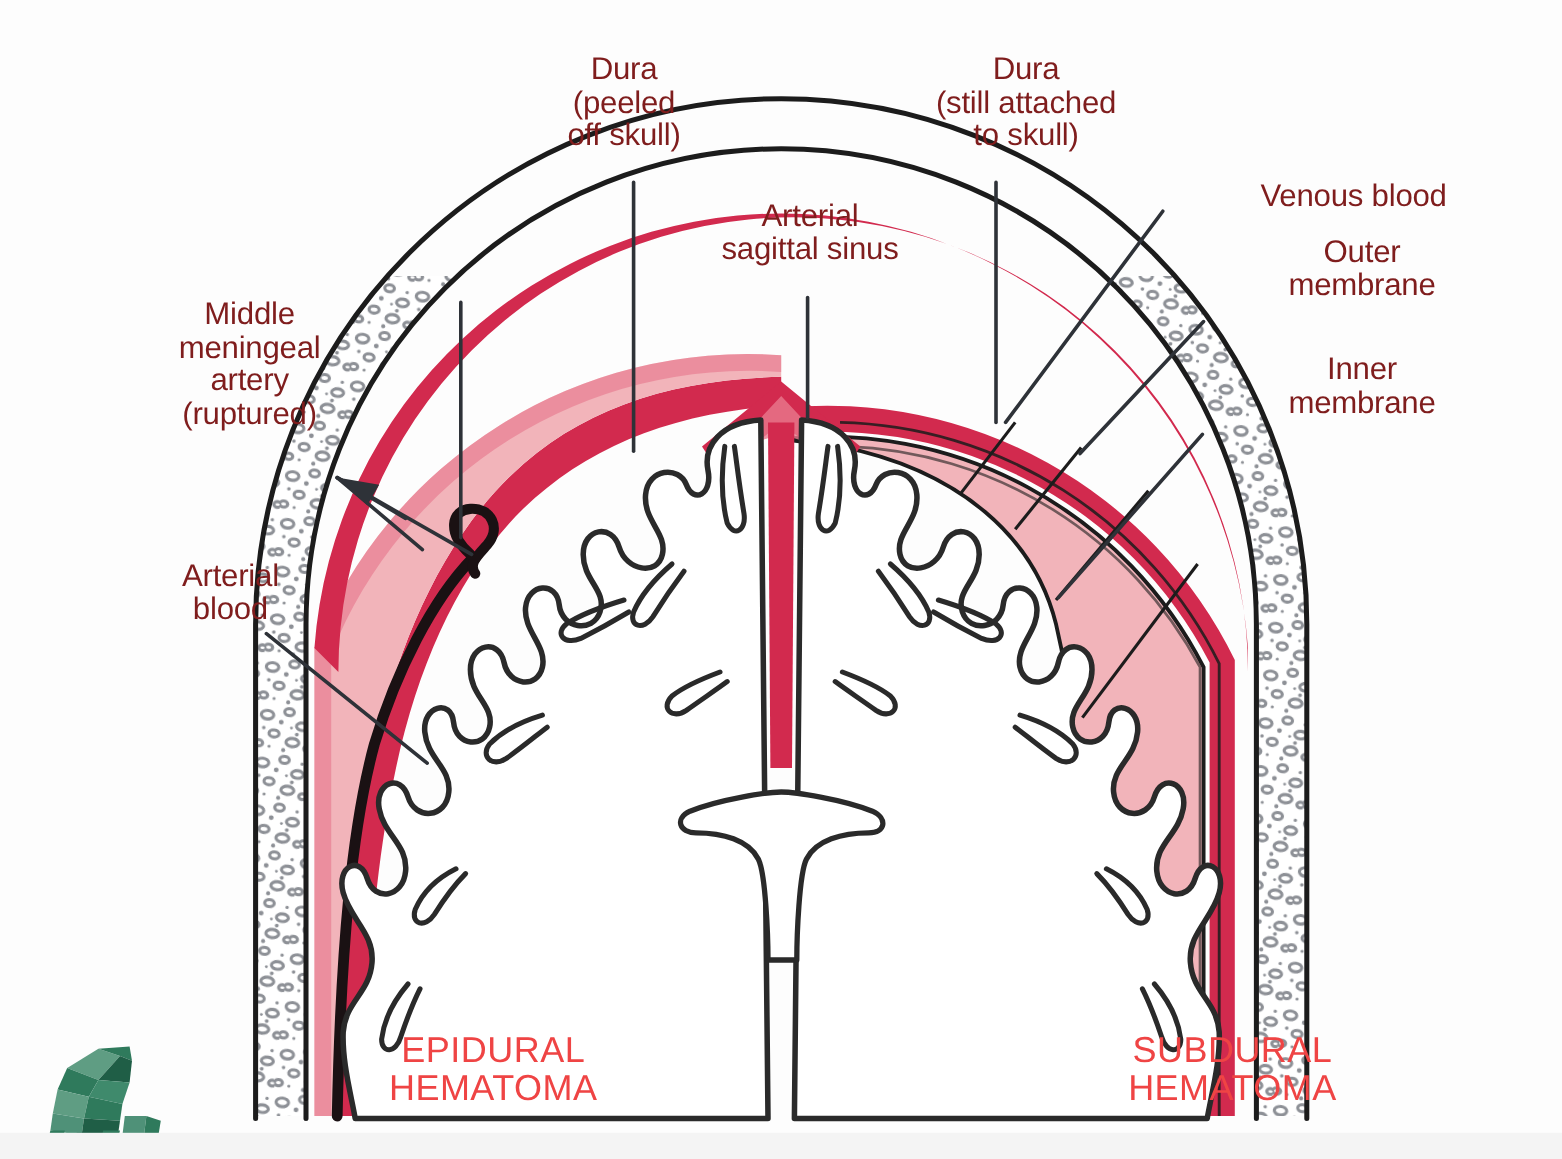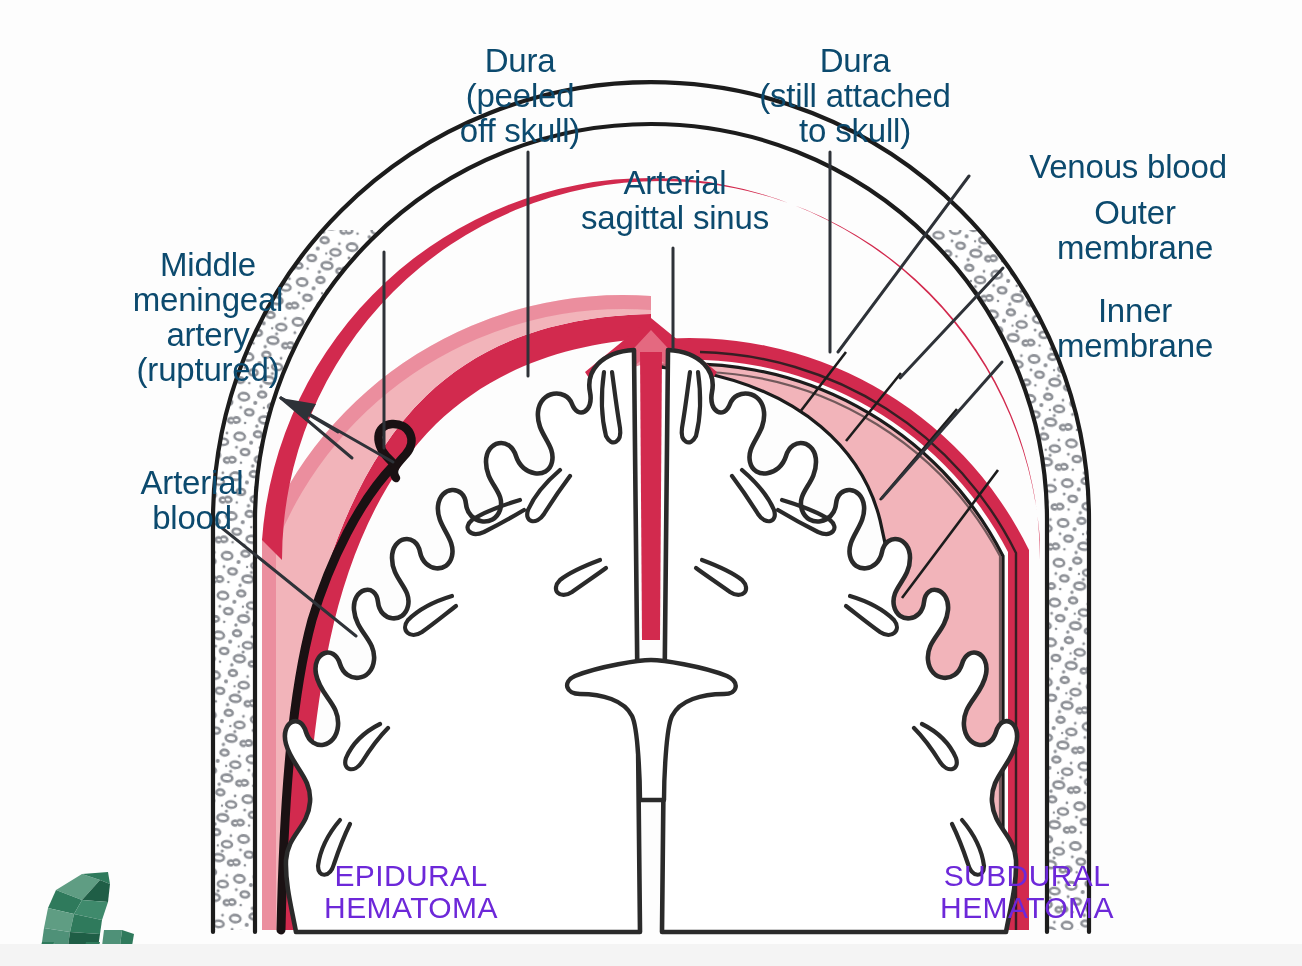--- a/index.html
+++ b/index.html
@@ -25,33 +25,33 @@
   svg#diagram {
     position: absolute;
     left: 0; top: 0;
     width: 1302px;
     height: 966px;
     display: block;
   }
   .lbl {
     position: absolute;
     font-family: "Liberation Sans", sans-serif;
-    color: #0c4a6e;
-    font-size: 33px;
+    color: #7f1d1d;
+    font-size: 26px;
     line-height: 1.06;
     white-space: pre;
     letter-spacing: -0.2px;
     font-weight: 400;
   }
   .lbl.c  { text-align: center; }
   .lbl.l  { text-align: center; }
   .lbl.cap {
     font-size: 30px;
     letter-spacing: 0.4px;
-    color: #6d28d9;
+    color: #ef4444;
   }
   .bottom-strip {
     position: absolute;
     left: 0;
     bottom: 0;
     width: 1302px;
     height: 22px;
     background: #f4f4f4;
   }
   #logo {

